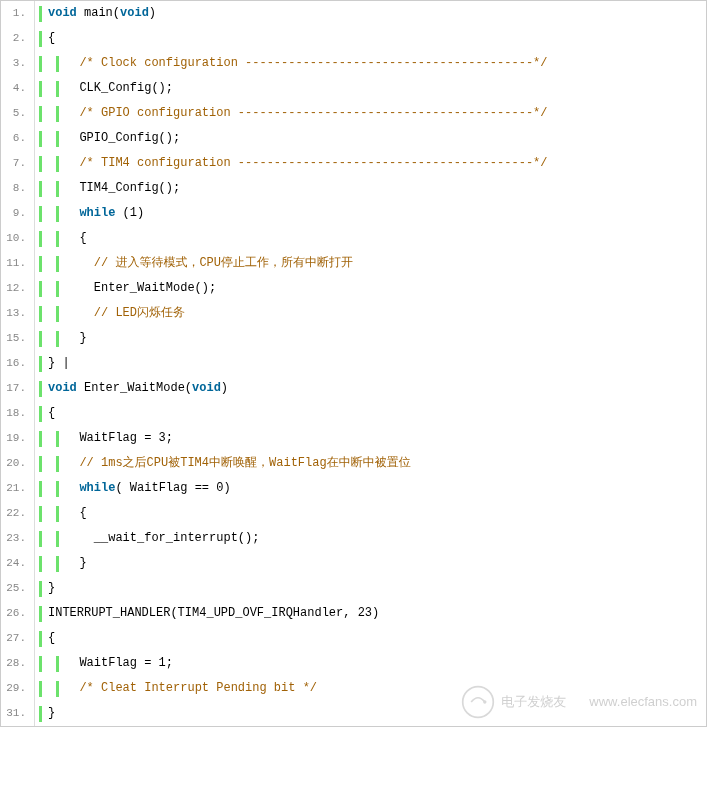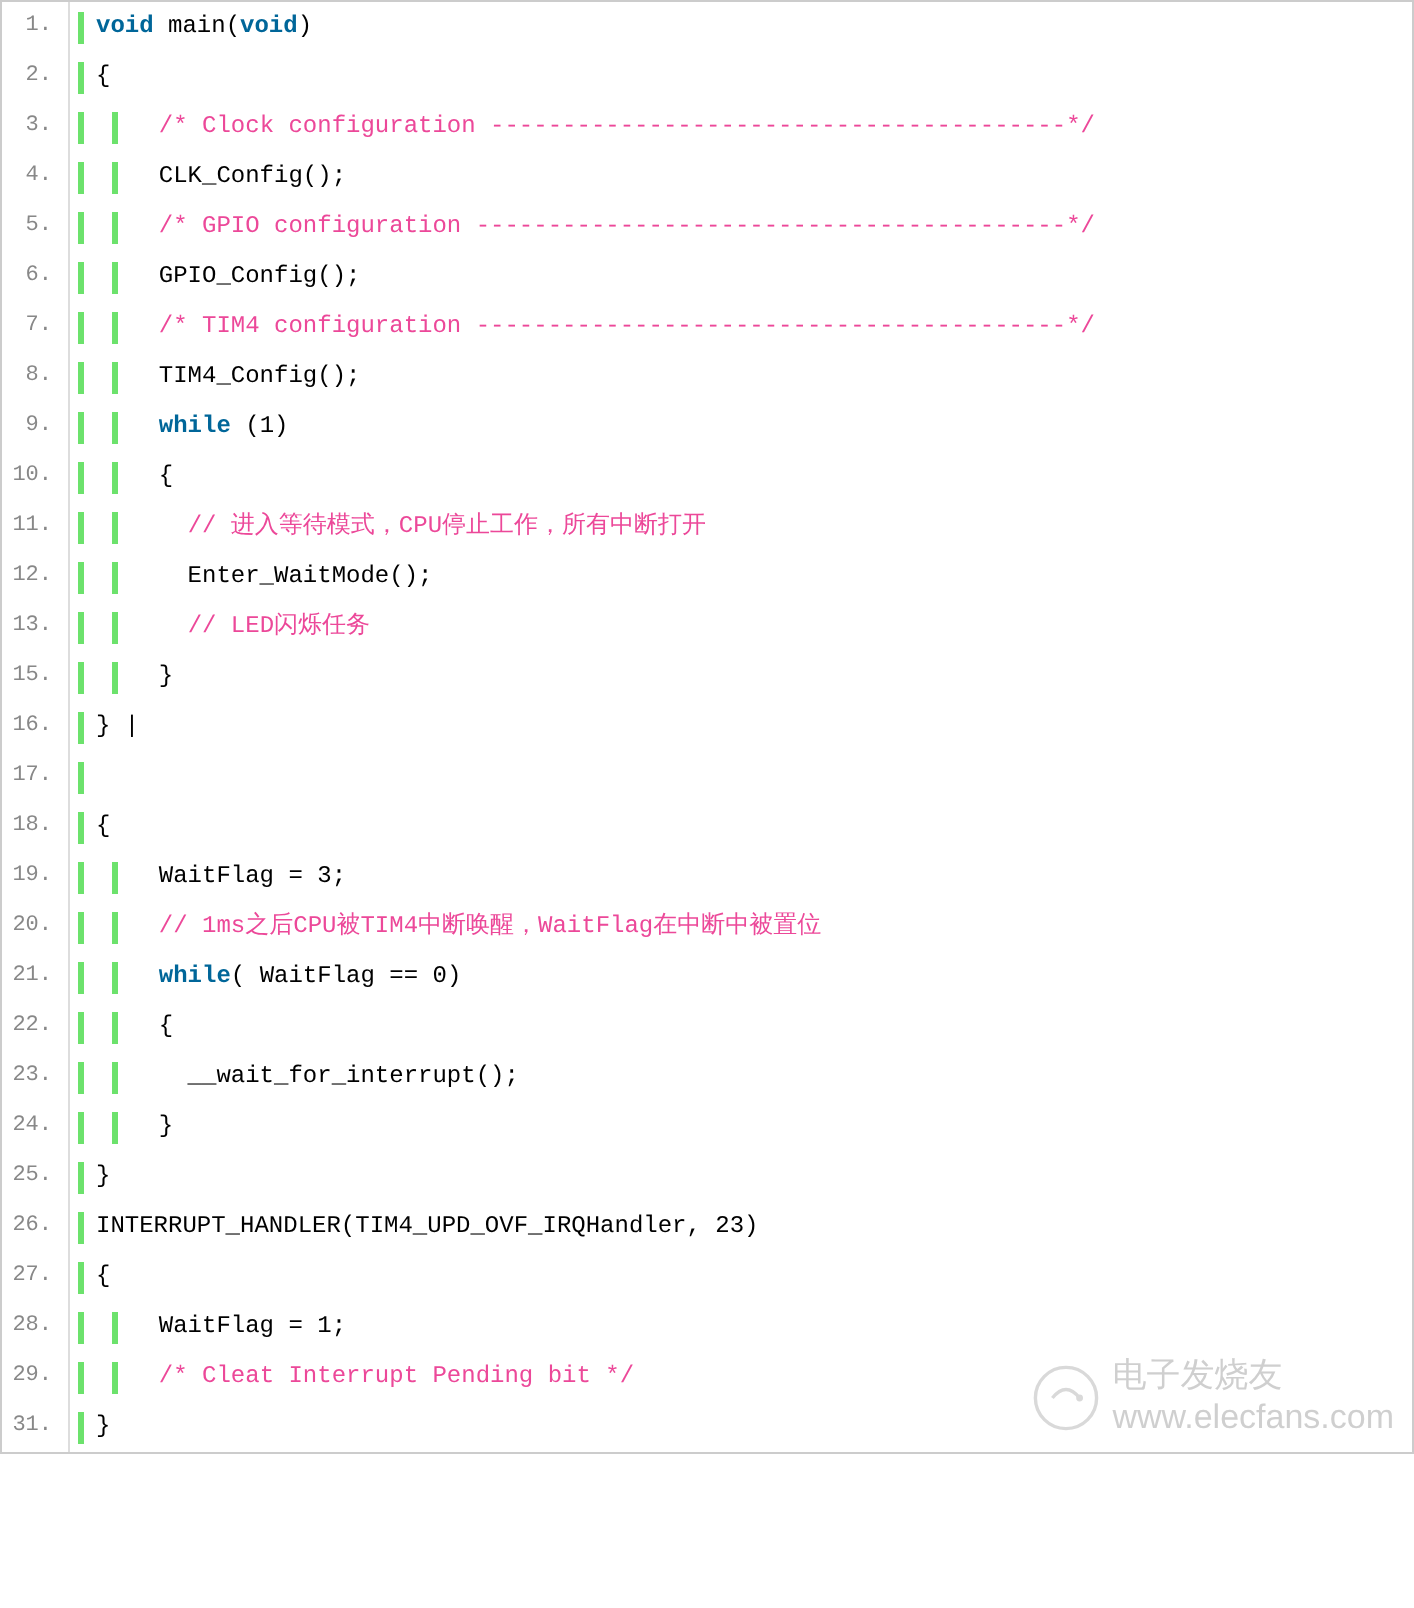--- a/index.html
+++ b/index.html
@@ -42,41 +42,42 @@
   background: #6ce26c;
   margin-left: 4px;
   flex-shrink: 0;
 }
 .code {
   padding-left: 6px;
   white-space: pre;
   text-align: center;
 }
 .kw { color: #006699; font-weight: bold; }
-.cm { color: #ec4899; }
+.cm { color: #a16207; }
 .watermark {
   position: absolute;
   bottom: 8px;
   right: 10px;
   display: flex;
   align-items: center;
   gap: 6px;
   opacity: 0.6;
 }
 .watermark-icon {
   width: 34px;
   height: 34px;
 }
 .watermark-text {
   display: flex;
-  flex-direction: column;
+  flex-direction: row;
   font-family: sans-serif;
-  font-size: 17px;
+  font-size: 13px;
   color: #b0b0b0;
   line-height: 1.2;
+  gap: 23px;
 }
 </style>
 </head>
 <body>
 
 <div class="code-container" id="code-root">
     <div class="code-line">
       <div class="gutter">1.</div>
       <div class="bar"></div>
       <div class="code"><span class="kw">void</span> main(<span class="kw">void</span>)</div>
@@ -159,20 +160,21 @@
       <div class="code">  }</div>
     </div>
     <div class="code-line">
       <div class="gutter">16.</div>
       <div class="bar"></div>
       <div class="code">} |</div>
     </div>
     <div class="code-line">
       <div class="gutter">17.</div>
       <div class="bar"></div>
+      <div class="code"><span class="kw">void</span> Enter_WaitMode(<span class="kw">void</span>)</div>
     </div>
     <div class="code-line">
       <div class="gutter">18.</div>
       <div class="bar"></div>
       <div class="code">{</div>
     </div>
     <div class="code-line">
       <div class="gutter">19.</div>
       <div class="bar"></div>
       <div class="bar2" style="margin-left: 14px;"></div>

